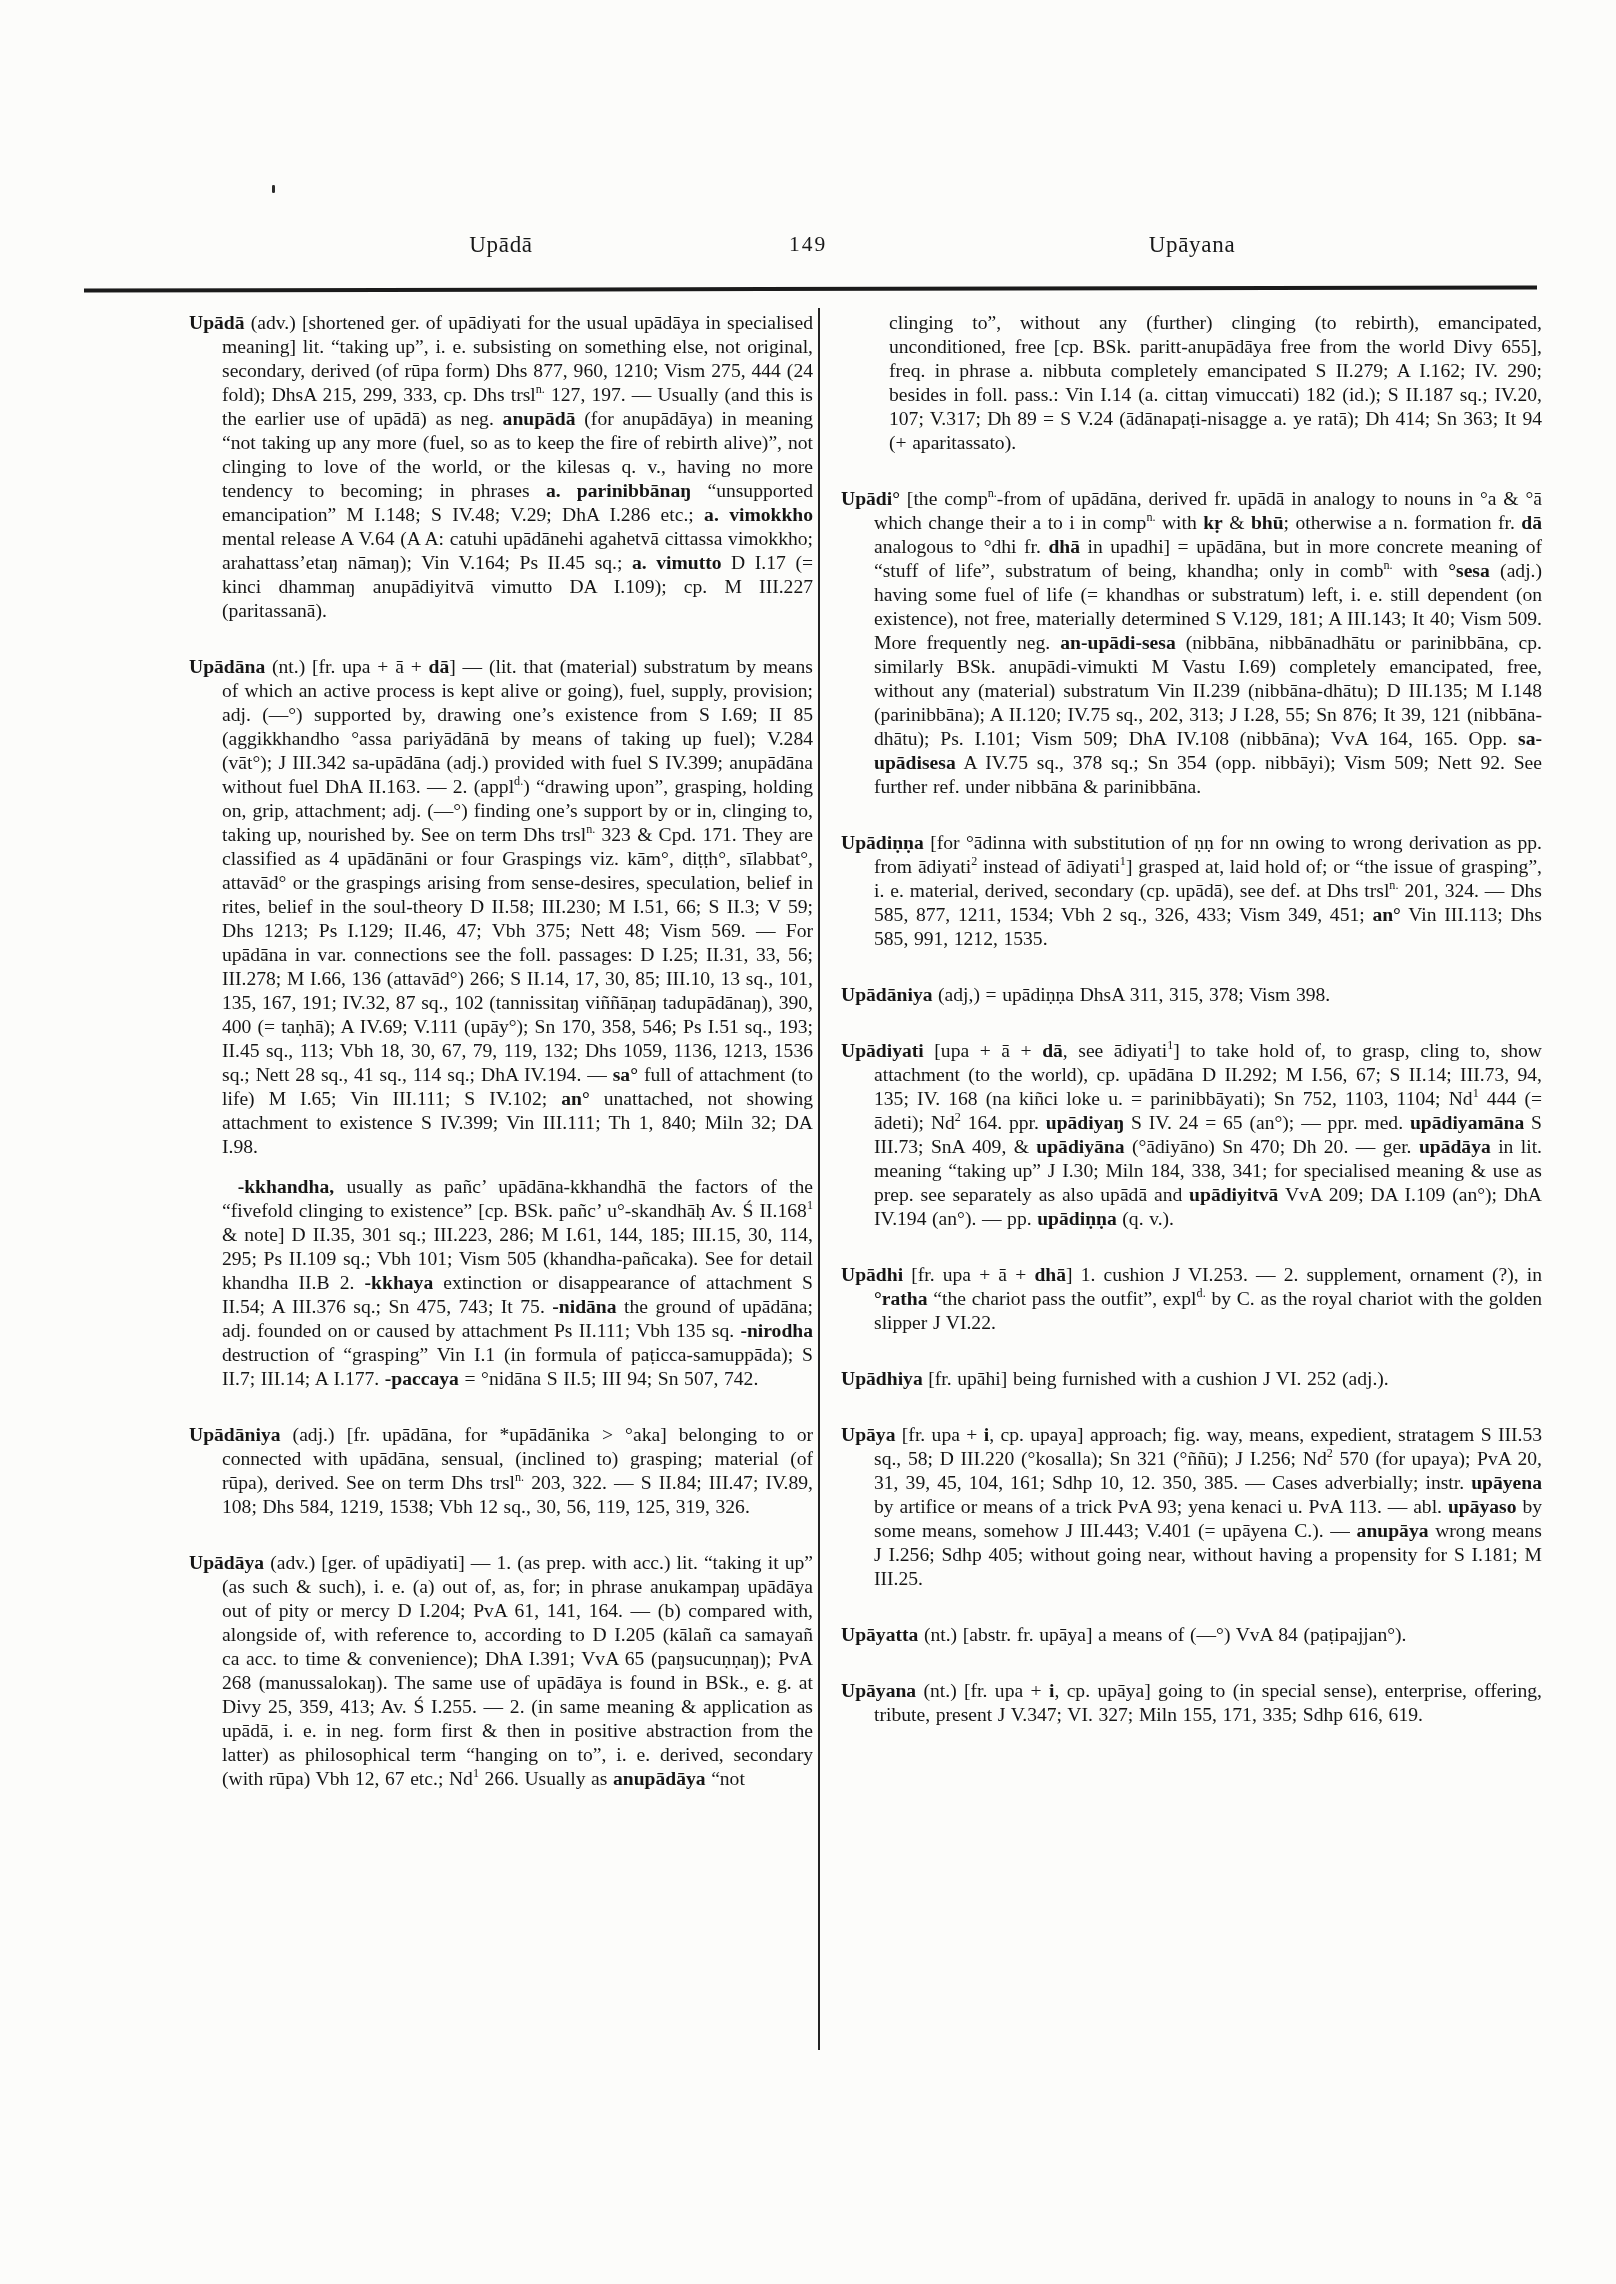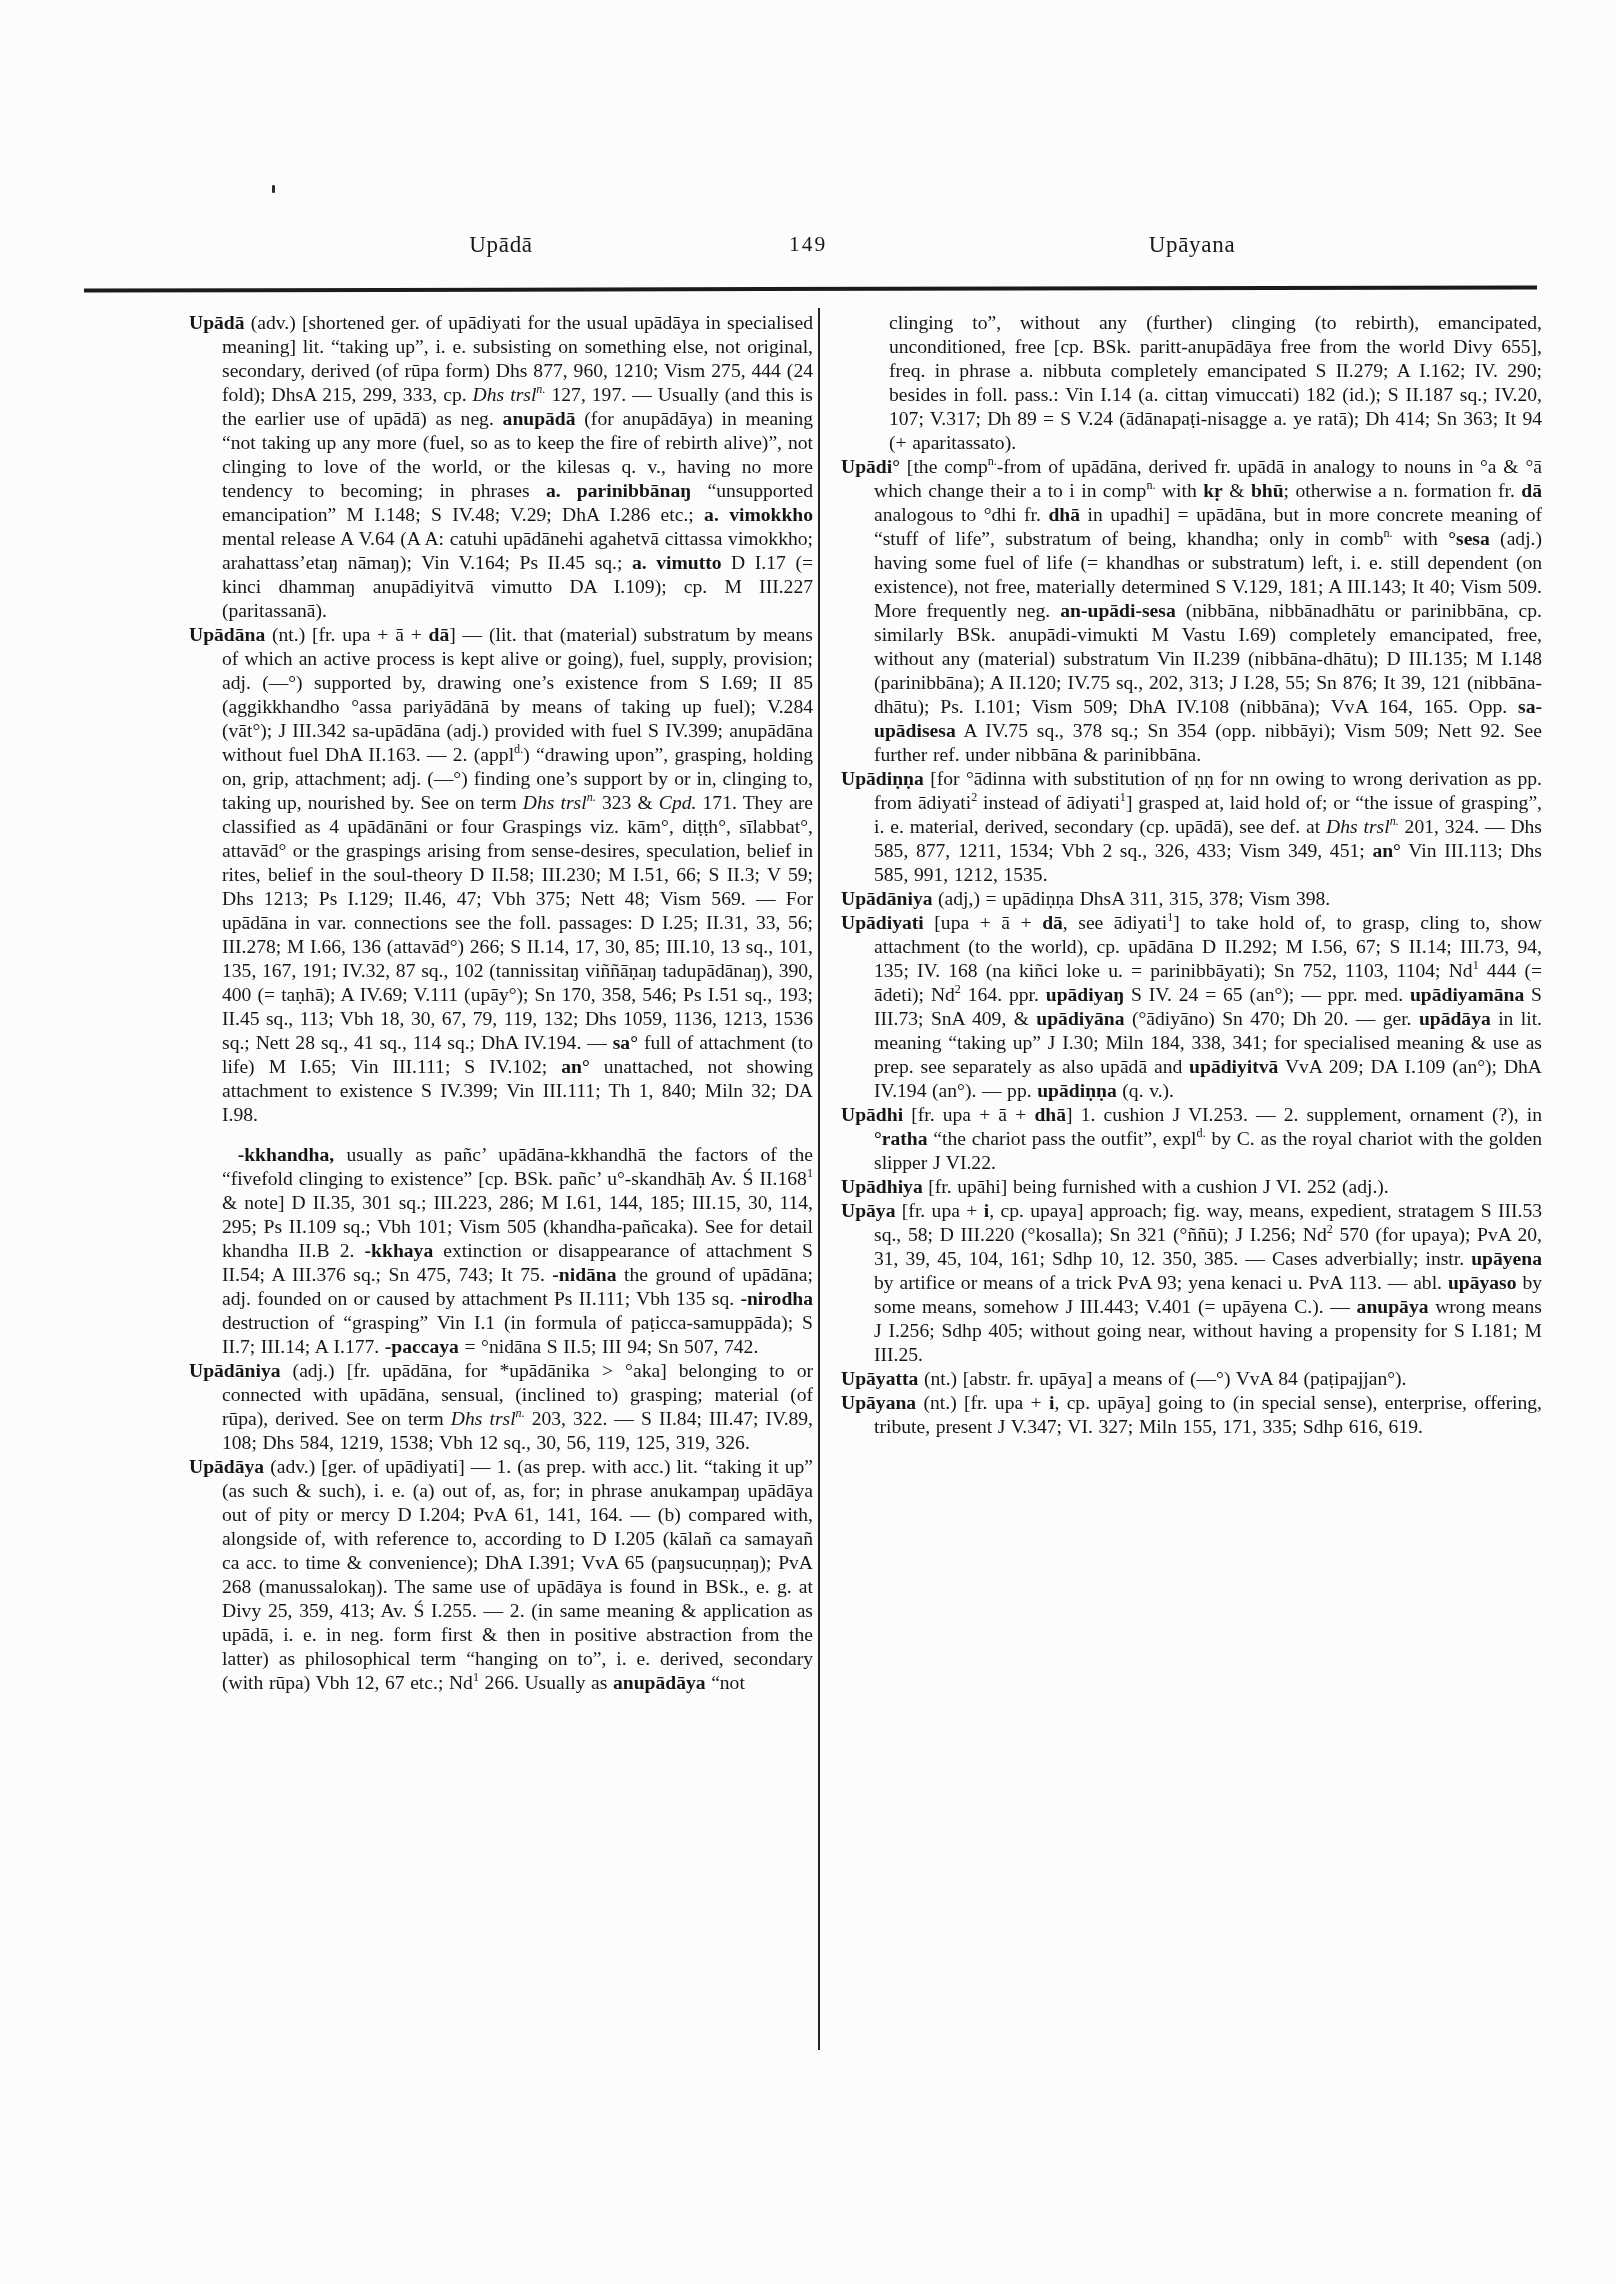--- a/index.html
+++ b/index.html
@@ -28,26 +28,26 @@
     background:#2c2c2c;border-radius:1.3px;
   }
   .col{
     position:absolute;top:311px;
     font-size:19.6px;line-height:24px;text-align:justify;
     word-spacing:0.7px;
   }
   #col-left{left:189px;width:624px;}
   #col-right{left:841px;width:701px;}
   .col p{margin:0;padding:0;}
-  .col p.entry{margin-left:33px;text-indent:-33px;margin-top:0;}
+  .col p.entry{margin-left:33px;text-indent:-33px;margin-top:32px;}
   .col p.compound{margin-left:33px;text-indent:15.7px;margin-top:16px;}
   .col p.cont{margin-left:48px;margin-top:0;}
   .col p:first-child{margin-top:0;}
   .b{font-weight:bold;}
-  .i{font-style:italic;}
+  .i{}
   .sup{font-size:0.62em;vertical-align:super;line-height:0;}
 </style>
 </head>
 <body>
 
 <div class="ink-speck"></div>
 
 <div id="hdr-left" class="page-header-label">Upādā</div>
 <div id="hdr-center" class="page-header-label">149</div>
 <div id="hdr-right" class="page-header-label">Upāyana</div>

